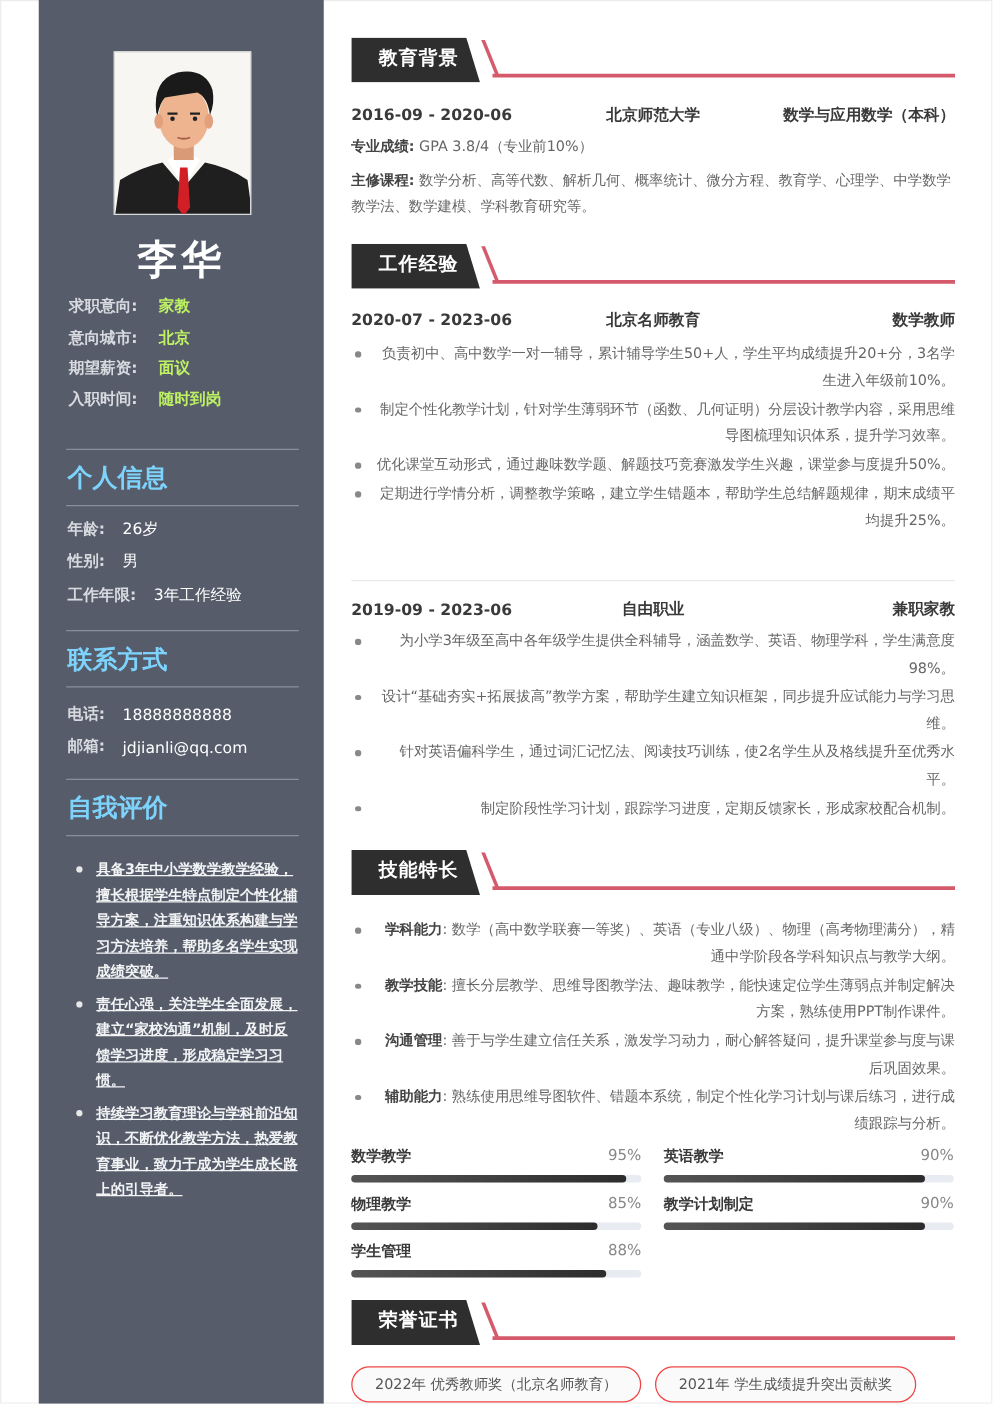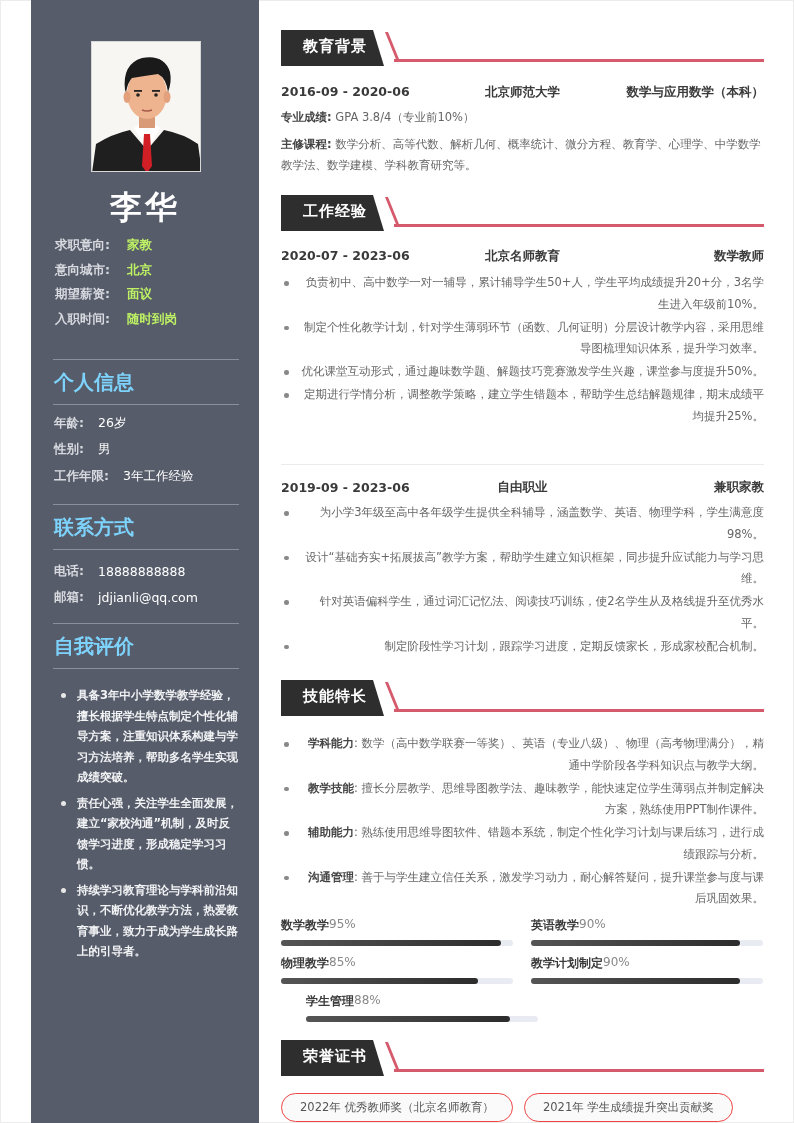--- a/index.html
+++ b/index.html
@@ -13,41 +13,41 @@
   .intent-row { height:24.5px; display:flex; }
   .intent-row .k { color:#d8dae0; width:72px; }
   .intent-row .v { color:#bef264; }
   .side-sec { position:absolute; left:22px; width:186px; }
   .side-sec .rule { height:1px; background:#8a8f9c; }
   .side-sec .title { font-size:20px; font-weight:bold; color:#7dd3fc; padding:9px 0 8px 1px; }
   .info-row { display:flex; font-size:12.5px; height:26.5px; align-items:center; padding-left:1px; }
   .info-row .k { font-weight:bold; color:#d8dae0; }
   .info-row .v { color:#fff; margin-left:14px; }
   .eval-list { list-style:none; padding-left:8px; font-size:11.5px; font-weight:bold; line-height:20.5px; color:#f2f3f5; }
-  .eval-list li { position:relative; padding-left:16px; margin-bottom:5px; }
+  .eval-list li { position:relative; padding-left:16px; margin-bottom:5px;text-decoration:underline; }
   .eval-list li::before { content:""; position:absolute; left:0; top:8px; width:5px; height:5px; border-radius:50%; background:#e8e8e8; }
   .main { position:absolute; left:281px; top:0; width:483px; }
   .sec-head { position:absolute; left:0; width:483px; height:32px; }
   .sec-head .tab { position:absolute; left:0; top:0; height:36px; width:103px; background:#2e2e2e; color:#fff; font-size:15px; font-weight:bold; padding-left:22px; line-height:32px;
      clip-path:polygon(0 0, 92px 0, 103px 100%, 0 100%); letter-spacing:1px; }
   .sec-head .slash { position:absolute; left:104px; top:2px; width:3px; height:28px; background:#d45a6c; transform:skewX(22deg); transform-origin:top left; }
   .sec-head .line { position:absolute; left:113px; right:0; bottom:0; height:3px; background:#d45a6c; }
   .row3 { position:absolute; left:0; width:483px; display:flex; justify-content:space-between; font-size:12.5px; font-weight:bold; color:#3a3a3a; }
   .row3 span { flex:1; }
   .row3 .c { text-align:center; }
   .row3 .r { text-align:right; }
   .para { position:absolute; left:0; width:483px; font-size:11.5px; line-height:21px; color:#666; }
   .para b { color:#444; }
   .bullets { position:absolute; left:0; width:483px; list-style:none; font-size:11.5px; line-height:21.5px; color:#666;text-align:right; }
   .bullets li { position:relative; padding-left:17px; margin-bottom:1.5px; }
   .bullets li::before { content:""; position:absolute; left:3px; top:9px; width:4.5px; height:4.5px; border-radius:50%; background:#888; }
   .bullets li b { color:#444; }
   .divider { position:absolute; left:0; width:483px; height:1px; background:#eaeaea; }
   .skill { position:absolute; width:232px; }
-  .skill .top { display:flex; font-size:12px; }
+  .skill .top { display:flex; justify-content:space-between; font-size:12px; }
   .skill .lbl { font-weight:bold; color:#3a3a3a; }
   .skill .pct { color:#888; }
   .skill .track { margin-top:6px; height:6px; border-radius:3px; background:#e9ebf2; position:relative; }
   .skill .fill { position:absolute; left:0; top:0; height:6px; border-radius:3px; background:linear-gradient(90deg,#555,#2c2c2c); }
   .chips { position:absolute; left:0; display:flex; gap:11px; }
   .chip { border:1px solid #ef4444; border-radius:15px; height:29px; padding:0 18px; font-size:11.5px; color:#555; line-height:27px; background:#fafafa; }
 </style>
 </head>
 <body>
 
@@ -182,22 +182,22 @@
   </ul>
 
   <div class="sec-head" style="top:680px;">
     <div class="tab">技能特长</div>
     <div class="slash"></div>
     <div class="line"></div>
   </div>
   <ul class="bullets" style="top:733px;">
     <li><b>学科能力</b><span>: 数学（高中数学联赛一等奖）、英语（专业八级）、物理（高考物理满分），精通中学阶段各学科知识点与教学大纲。</span></li>
     <li><b>教学技能</b><span>: 擅长分层教学、思维导图教学法、趣味教学，能快速定位学生薄弱点并制定解决方案，熟练使用PPT制作课件。</span></li>
+    <li><b>沟通管理</b><span>: 善于与学生建立信任关系，激发学习动力，耐心解答疑问，提升课堂参与度与课后巩固效果。</span></li>
     <li><b>辅助能力</b><span>: 熟练使用思维导图软件、错题本系统，制定个性化学习计划与课后练习，进行成绩跟踪与分析。</span></li>
-    <li><b>沟通管理</b><span>: 善于与学生建立信任关系，激发学习动力，耐心解答疑问，提升课堂参与度与课后巩固效果。</span></li>
   </ul>
 
   <div class="skill" style="left:0; top:917px;">
     <div class="top">
         <span class="lbl">数学教学</span>
         <span class="pct">95%</span>
       </div>
     <div class="track">
         <div class="fill" style="width:95%;"></div>
       </div>
@@ -222,21 +222,21 @@
   </div>
   <div class="skill" style="left:250px; top:955px;">
     <div class="top">
         <span class="lbl">教学计划制定</span>
         <span class="pct">90%</span>
       </div>
     <div class="track">
         <div class="fill" style="width:90%;"></div>
       </div>
   </div>
-  <div class="skill" style="left:0; top:993px;margin-left:25px;">
+  <div class="skill" style="left:0; top:993px;">
     <div class="top">
         <span class="lbl">学生管理</span>
         <span class="pct">88%</span>
       </div>
     <div class="track">
         <div class="fill" style="width:88%;"></div>
       </div>
   </div>
 
   <div class="sec-head" style="top:1040px;">

